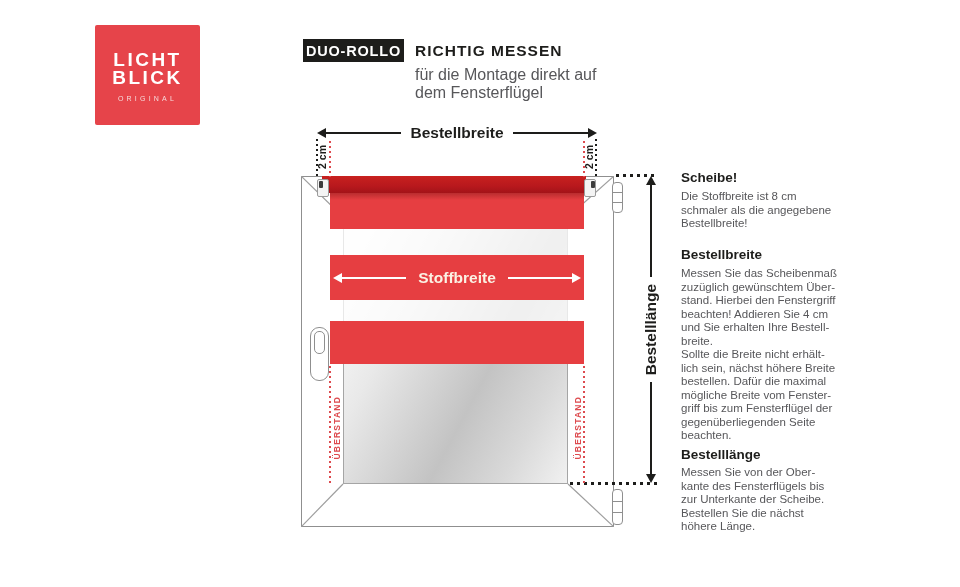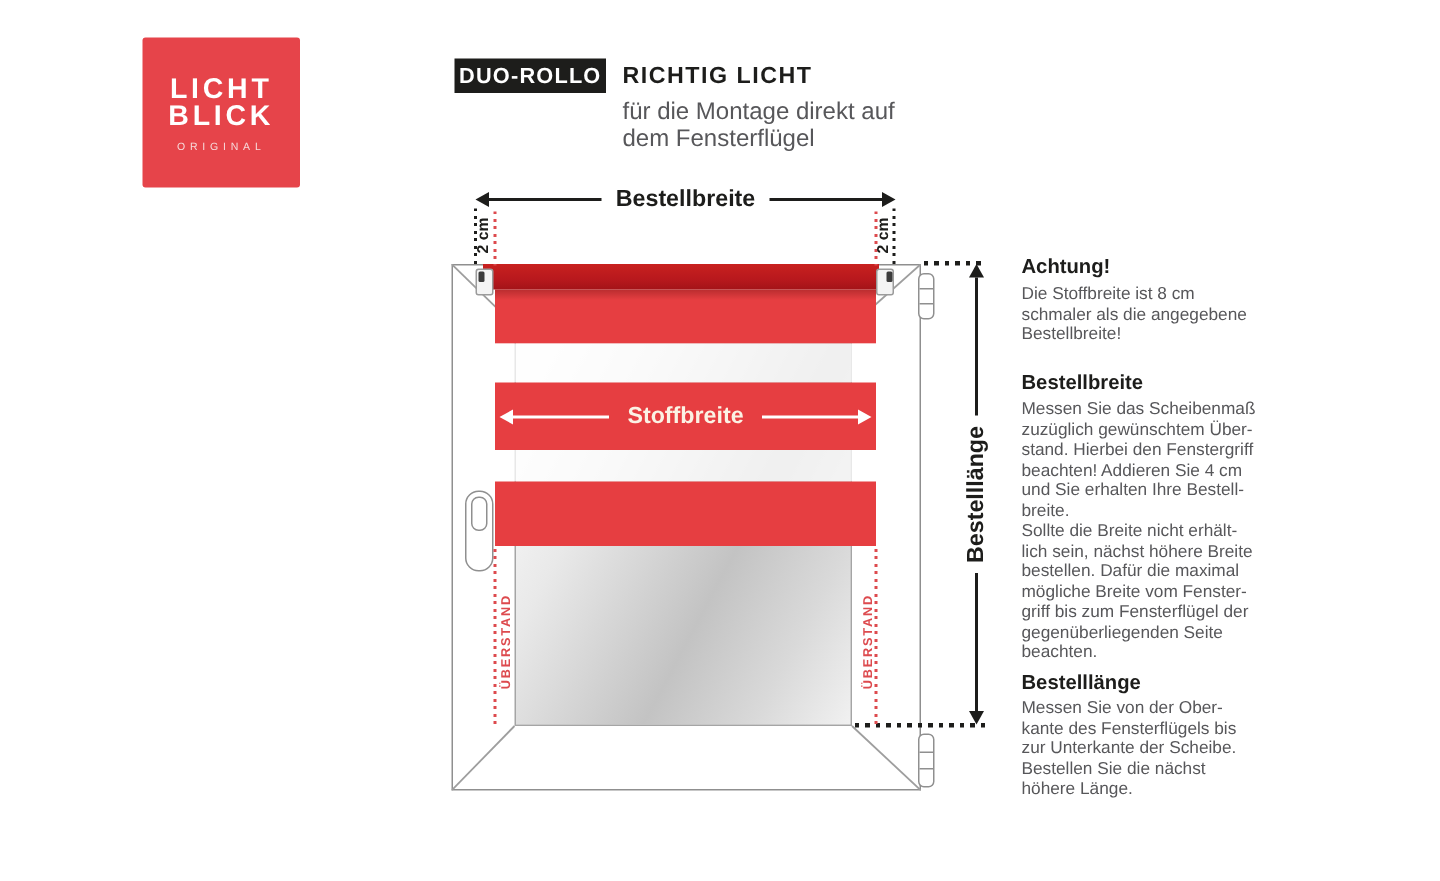--- a/index.html
+++ b/index.html
@@ -112,21 +112,21 @@
 
   <div class="abs badge">
     <span>DUO-ROLLO</span>
   </div>
 
   <div class="abs logo">
     <div class="logo-word logo-w1">LICHT</div>
     <div class="logo-word">BLICK</div>
     <div class="logo-sub">ORIGINAL</div>
   </div>
-  <h1 class="abs title">RICHTIG LICHT</h1>
+  <h1 class="abs title">RICHTIG MESSEN</h1>
   <p class="abs subtitle">für die Montage direkt auf
 dem Fensterflügel</p>
 
   <div class="abs win-outer"></div>
   <div class="abs win-glass"></div>
   <svg class="abs miters" width="313" height="351" viewBox="0 0 313 351">
     <line x1="0" y1="0" x2="42" y2="41" stroke="#9e9e9e" stroke-width="1.2"></line>
     <line x1="313" y1="0" x2="267" y2="41" stroke="#9e9e9e" stroke-width="1.2"></line>
     <line x1="0" y1="351" x2="42" y2="308" stroke="#9e9e9e" stroke-width="1.2"></line>
     <line x1="313" y1="351" x2="267" y2="308" stroke="#9e9e9e" stroke-width="1.2"></line>
@@ -186,21 +186,21 @@
 
   <div class="abs dot-v dot-red ueb-dot ueb-dot-l"></div>
   <div class="abs dot-v dot-red ueb-dot ueb-dot-r"></div>
   <div class="abs ueb-label ueb-l">
     <span class="rot">ÜBERSTAND</span>
   </div>
   <div class="abs ueb-label ueb-r">
     <span class="rot">ÜBERSTAND</span>
   </div>
 
-  <h3 class="abs info-title sec0-t">Achtung!</h3>
+  <h3 class="abs info-title sec0-t">Scheibe!</h3>
   <p class="abs info-body  sec0-b">Die Stoffbreite ist 8 cm
 schmaler als die angegebene
 Bestellbreite!</p>
   <h3 class="abs info-title sec1-t">Bestellbreite</h3>
   <p class="abs info-body  sec1-b">Messen Sie das Scheibenmaß
 zuzüglich gewünschtem Über-
 stand. Hierbei den Fenstergriff
 beachten! Addieren Sie 4 cm
 und Sie erhalten Ihre Bestell-
 breite.

